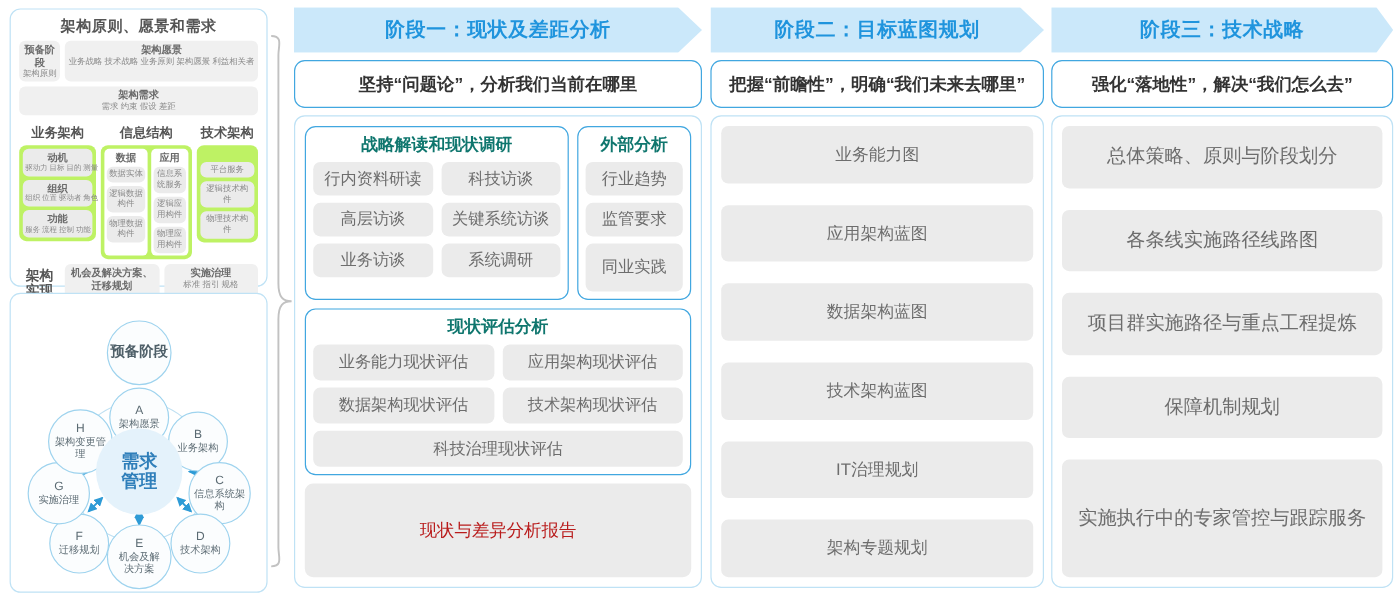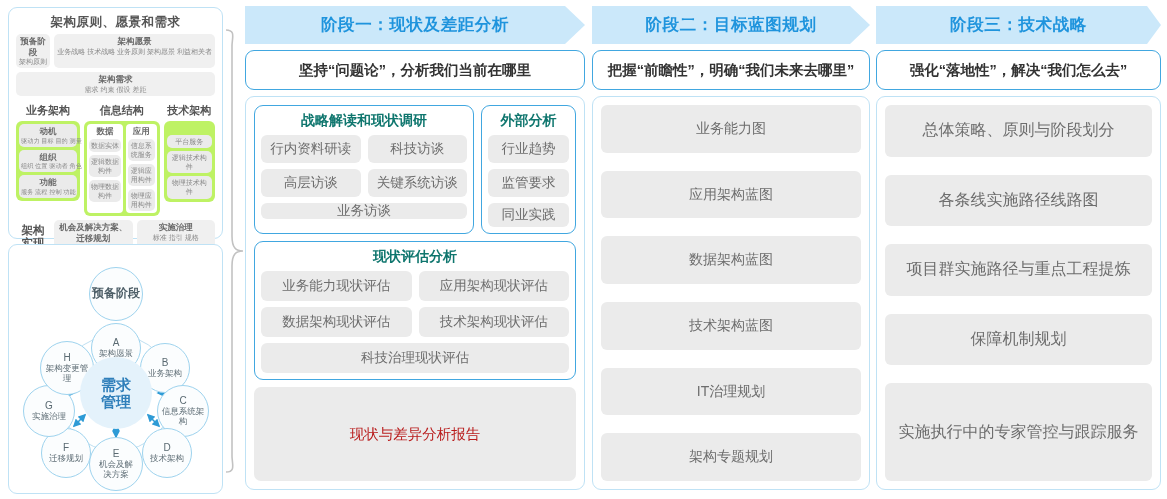--- a/index.html
+++ b/index.html
@@ -313,30 +313,31 @@
           <div class="stack">
             <div class="grid2">
               <div class="chip" style="height:28px;">行内资料研读</div>
               <div class="chip" style="height:28px;">科技访谈</div>
             </div>
             <div class="grid2">
               <div class="chip" style="height:28px;">高层访谈</div>
               <div class="chip" style="height:28px;">关键系统访谈</div>
             </div>
             <div class="grid2">
-              <div class="chip" style="height:16px;text-align:right;">业务访谈</div>
+              <div class="chip" style="height:28px;text-align:right;">业务访谈</div>
+              <div class="chip" style="height:28px;">系统调研</div>
             </div>
           </div>
         </div>
         <div class="inner-box sec1-right">
           <div class="inner-title">外部分析</div>
           <div class="stack">
             <div class="chip" style="height:28px;">行业趋势</div>
             <div class="chip" style="height:28px;">监管要求</div>
-            <div class="chip" style="height:24px;">同业实践</div>
+            <div class="chip" style="height:40px;">同业实践</div>
           </div>
         </div>
       </div>
 
       <div class="inner-box" style="flex:0 0 auto;">
         <div class="inner-title">现状评估分析</div>
         <div class="stack">
           <div class="grid2">
             <div class="chip" style="height:30px;">业务能力现状评估</div>
             <div class="chip" style="height:30px;">应用架构现状评估</div>

